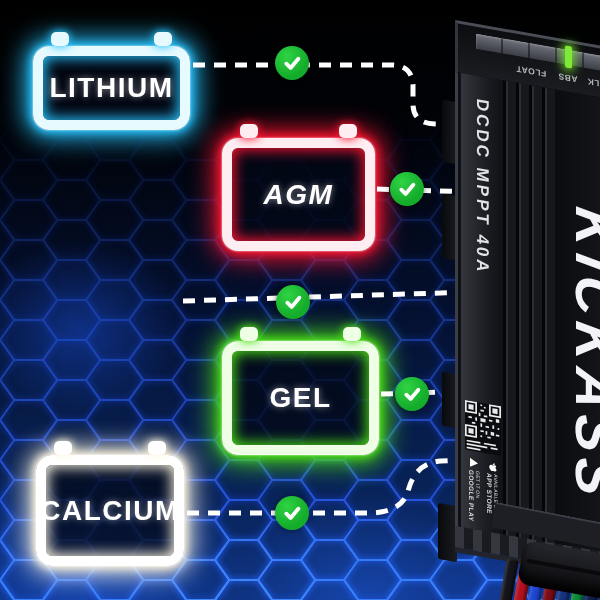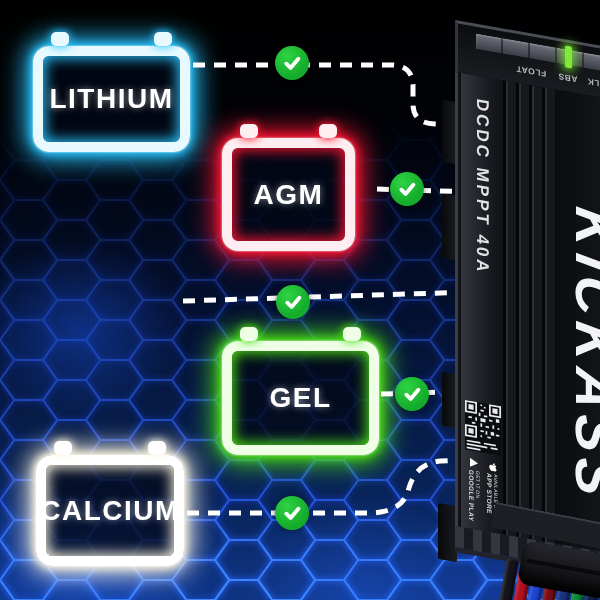--- a/index.html
+++ b/index.html
@@ -29,22 +29,22 @@
   .battery { position:absolute; z-index:3; border:10px solid var(--core,#fff); border-radius:16px;
     background:rgba(2,8,22,.78); display:flex; align-items:center; justify-content:center;
     box-shadow:0 0 2px #fff, 0 0 8px 2px var(--glow), 0 0 26px 7px var(--glow),
                inset 0 0 14px 2px var(--glow); }
   .battery .label { color:#fff; font-weight:700; font-size:28px; letter-spacing:1.5px;
     text-shadow:0 0 7px rgba(255,255,255,.5); white-space:nowrap; }
   .term { position:absolute; top:-24px; width:18px; height:4px; border:7px solid var(--core,#fff);
     border-radius:5px; background:rgba(2,8,22,.7);
     box-shadow:0 0 8px 1px var(--glow), inset 0 0 5px 1px var(--glow); }
   .t-left { left:8px; } .t-right { right:8px; }
-  .b-lithium { left:33px;  top:46px;  width:157px; height:106px; }
-  .b-agm     { left:222px; top:138px; width:133px; height:113px; }
+  .b-lithium { left:33px;  top:46px;  width:157px; height:84px; }
+  .b-agm     { left:222px; top:138px; width:153px; height:113px;font-style:italic; }
   .b-wet     { left:34px;  top:250px; width:146px; height:98px; }
   .b-gel     { left:222px; top:341px; width:157px; height:114px; }
   .b-calcium { left:36px;  top:455px; width:148px; height:111px; }
 
   
   .check { position:absolute; z-index:5; width:34px; height:34px; border-radius:50%;
     background:radial-gradient(circle at 35% 30%, #2fd344, var(--chk,#14ac2b) 65%);
     display:flex; align-items:center; justify-content:center;
     box-shadow:0 0 6px rgba(0,0,0,.5); }
   .check svg { width:24px; height:24px; }

